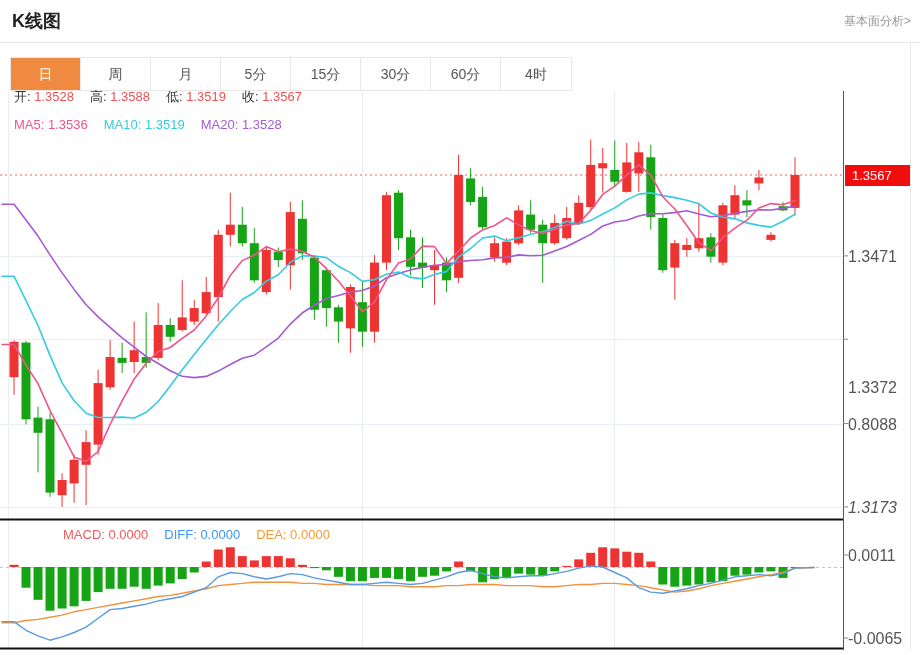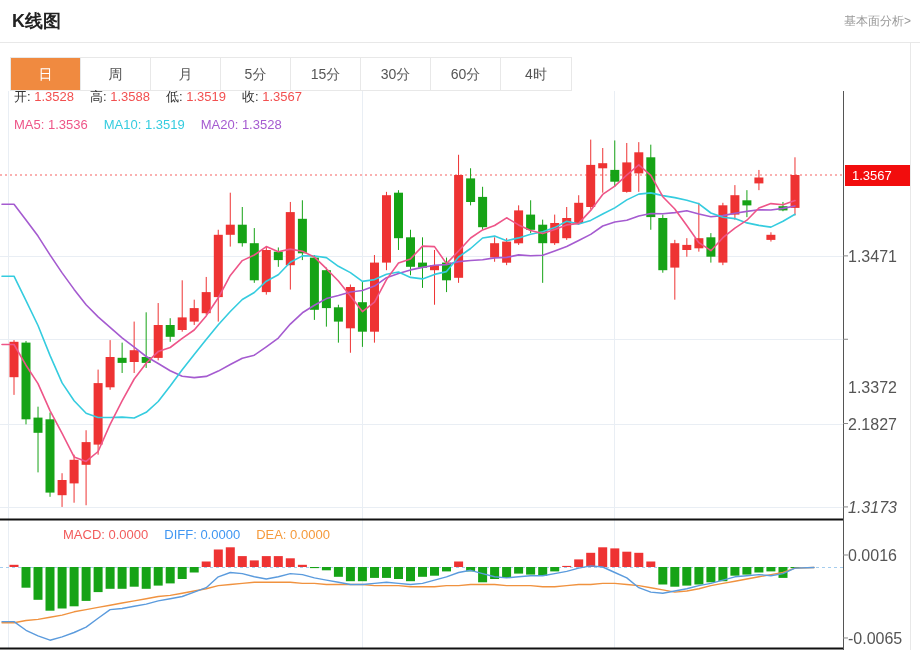--- a/index.html
+++ b/index.html
@@ -264,20 +264,20 @@
       <div class="tab">30分</div>
       <div class="tab">60分</div>
       <div class="tab">4时</div>
     </div>
   <div id="legend-ohlc" class="legend"><span class="item"><span class="lab">开: </span><span style="color: rgb(242, 80, 80);">1.3528</span></span><span class="item"><span class="lab">高: </span><span style="color: rgb(242, 80, 80);">1.3588</span></span><span class="item"><span class="lab">低: </span><span style="color: rgb(242, 80, 80);">1.3519</span></span><span class="item"><span class="lab">收: </span><span style="color: rgb(242, 80, 80);">1.3567</span></span></div>
   <div id="legend-ma" class="legend"><span class="item"><span style="color: rgb(238, 85, 136);">MA5: </span><span style="color: rgb(238, 85, 136);">1.3536</span></span><span class="item"><span style="color: rgb(53, 204, 223);">MA10: </span><span style="color: rgb(53, 204, 223);">1.3519</span></span><span class="item"><span style="color: rgb(165, 91, 208);">MA20: </span><span style="color: rgb(165, 91, 208);">1.3528</span></span></div>
   <div id="legend-macd" class="legend"><span class="item"><span style="color: rgb(242, 91, 91);">MACD: </span><span style="color: rgb(242, 91, 91);">0.0000</span></span><span class="item"><span style="color: rgb(63, 150, 242);">DIFF: </span><span style="color: rgb(63, 150, 242);">0.0000</span></span><span class="item"><span style="color: rgb(245, 154, 59);">DEA: </span><span style="color: rgb(245, 154, 59);">0.0000</span></span></div>
   <div id="axis-labels">
       <div class="axis-label" style="top: 247.876px;">1.3471</div>
       <div class="axis-label" style="top: 331.28px; margin-top: 48px;">1.3372</div>
-      <div class="axis-label" style="top: 415.526px;">2.1827</div>
+      <div class="axis-label" style="top: 415.526px;">0.8088</div>
       <div class="axis-label" style="top: 498.929px; font-style: italic;">1.3173</div>
-      <div class="axis-label" style="top: 546.987px;">0.0016</div>
+      <div class="axis-label" style="top: 546.987px;">0.0011</div>
       <div class="axis-label" style="top: 629.984px;">-0.0065</div>
     </div>
   <div class="price-badge" style="background: rgb(242, 13, 13);">1.3567</div>
   <div class="right-border"></div>
 </div>
 
 </body></html>

